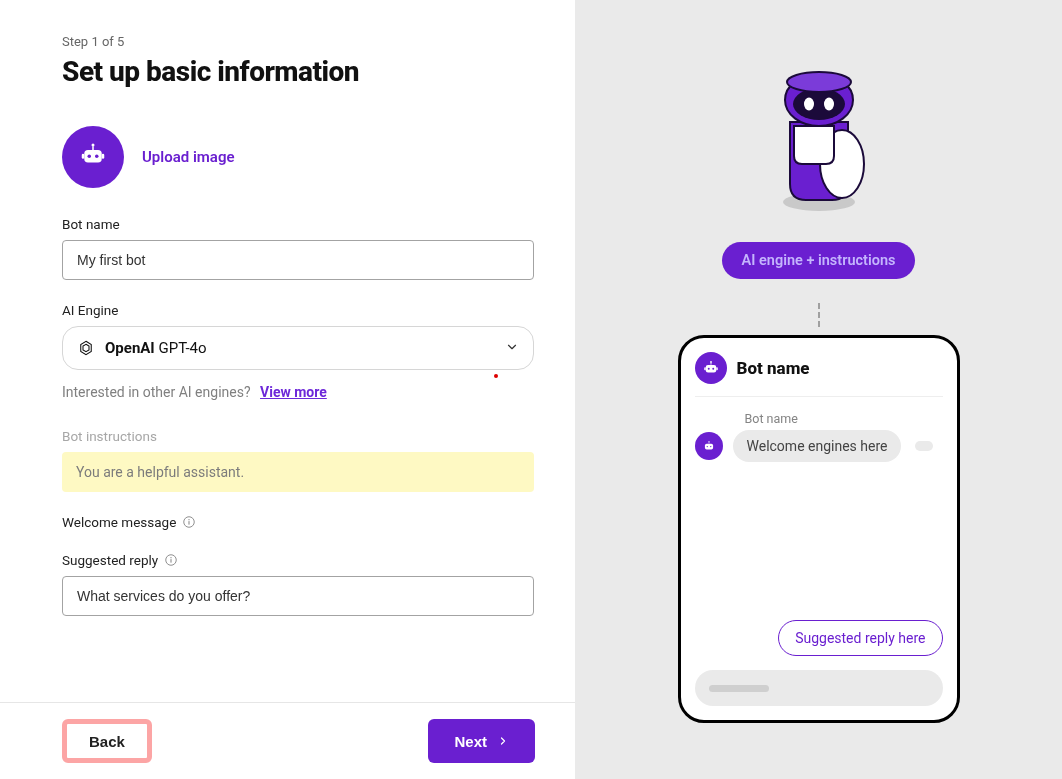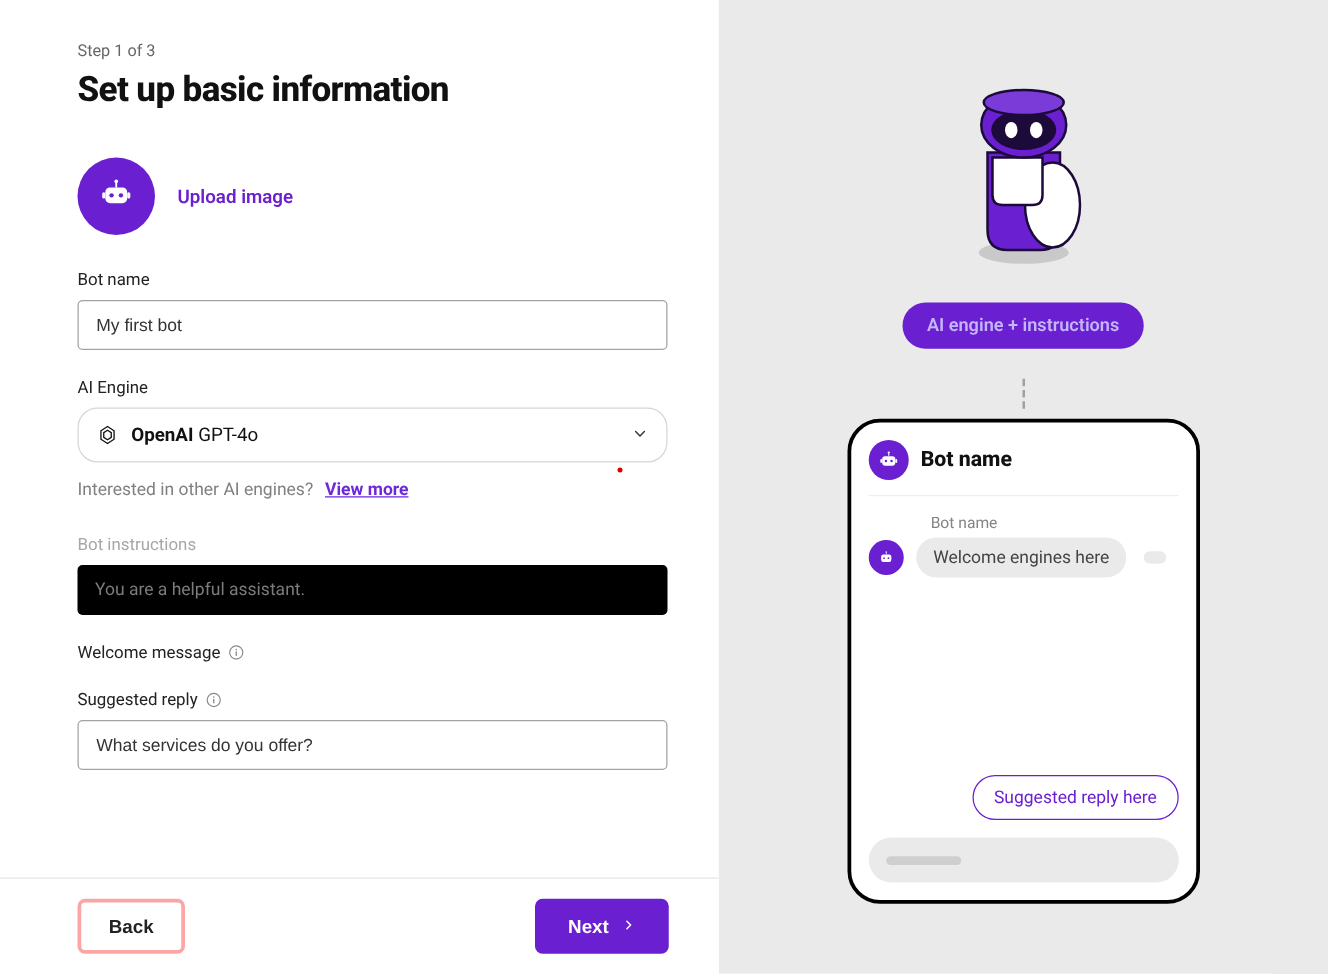--- a/index.html
+++ b/index.html
@@ -109,21 +109,21 @@
       margin-left: 6px;
     }
     .red-dot {
       position: absolute;
       width: 4px; height: 4px; background: #d00; border-radius: 50%;
       left: 494px; top: 374px;
     }
     .readonly-box {
       width: 100%;
       height: 40px;
-      background: #000000;
+      background: #fef9c3;
       border-radius: 4px;
       display: flex;
       align-items: center;
       padding: 12px 14px;
       color: #7c7c7c;
       font-size: 14px;
     }
     .textarea {
       width: 100%;
       height: 80px;
@@ -157,21 +157,21 @@
       font-weight: 600;
       cursor: pointer;
       display: inline-flex;
       align-items: center;
       justify-content: center;
       gap: 10px;
       border: none;
     }
     .btn-back {
       background: #fff;
-      border: 3px solid #fca5a5;
+      border: 5px solid #fca5a5;
       color: #222;
       padding: 0 22px;
     }
     .btn-next {
       background: #6a1fd0;
       color: #fff;
       padding: 0 26px;
     }
     
     .right-panel {
@@ -273,21 +273,21 @@
     }
     .ph-line {
       width: 60px; height: 7px; background: #cfcfcf; border-radius: 4px;
     }
   </style>
 </head>
 <body>
 
 <div class="left-panel">
   <div class="form-area">
-    <div class="step-indicator">Step 1 of 3</div>
+    <div class="step-indicator">Step 1 of 5</div>
     <h1 class="page-title">Set up basic information</h1>
 
     <div class="upload-row">
       <div class="avatar-circle">
         <span>
           <svg width="30" height="30" viewBox="0 0 24 24" fill="none">
             <circle cx="12" cy="4" r="1.2" fill="#fff"></circle>
             <rect x="11.4" y="5" width="1.2" height="3" fill="#fff"></rect>
             <rect x="5" y="8" width="14" height="10" rx="3" fill="#fff"></rect>
             <rect x="3" y="11" width="2" height="4" rx="1" fill="#fff"></rect>

